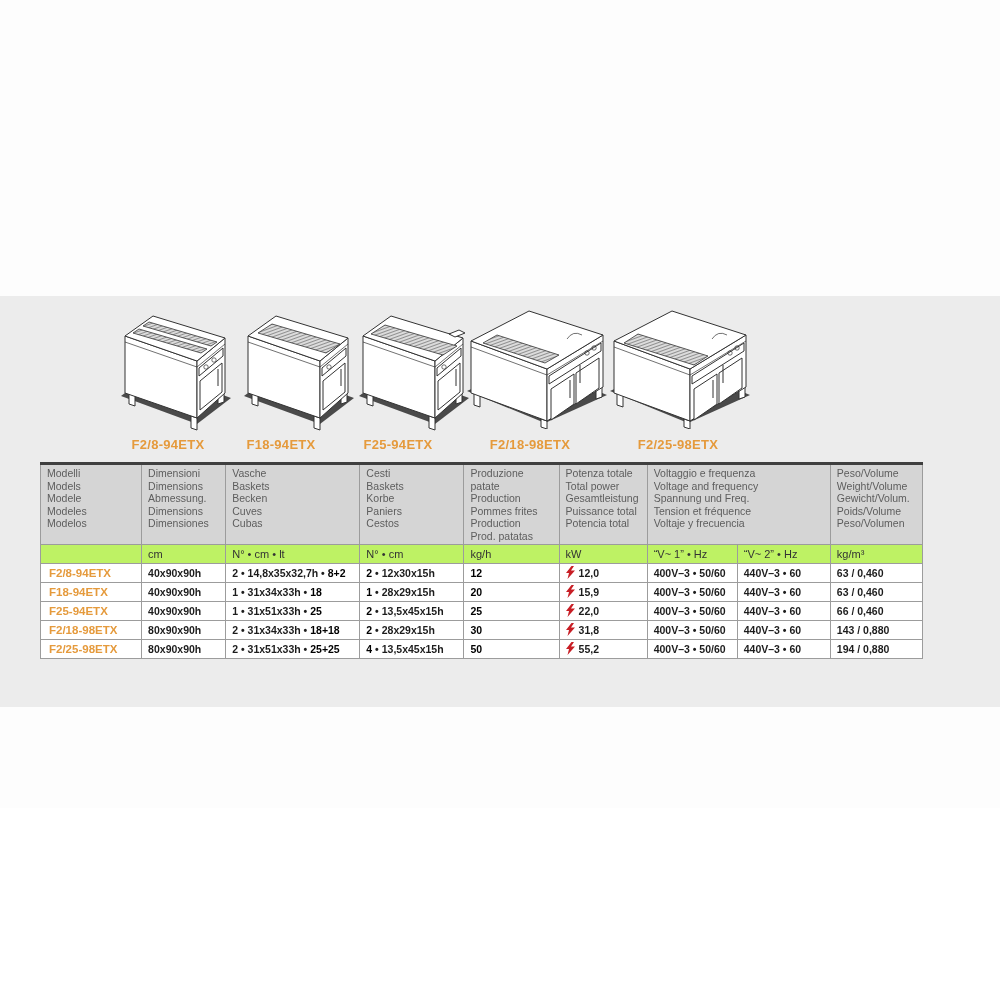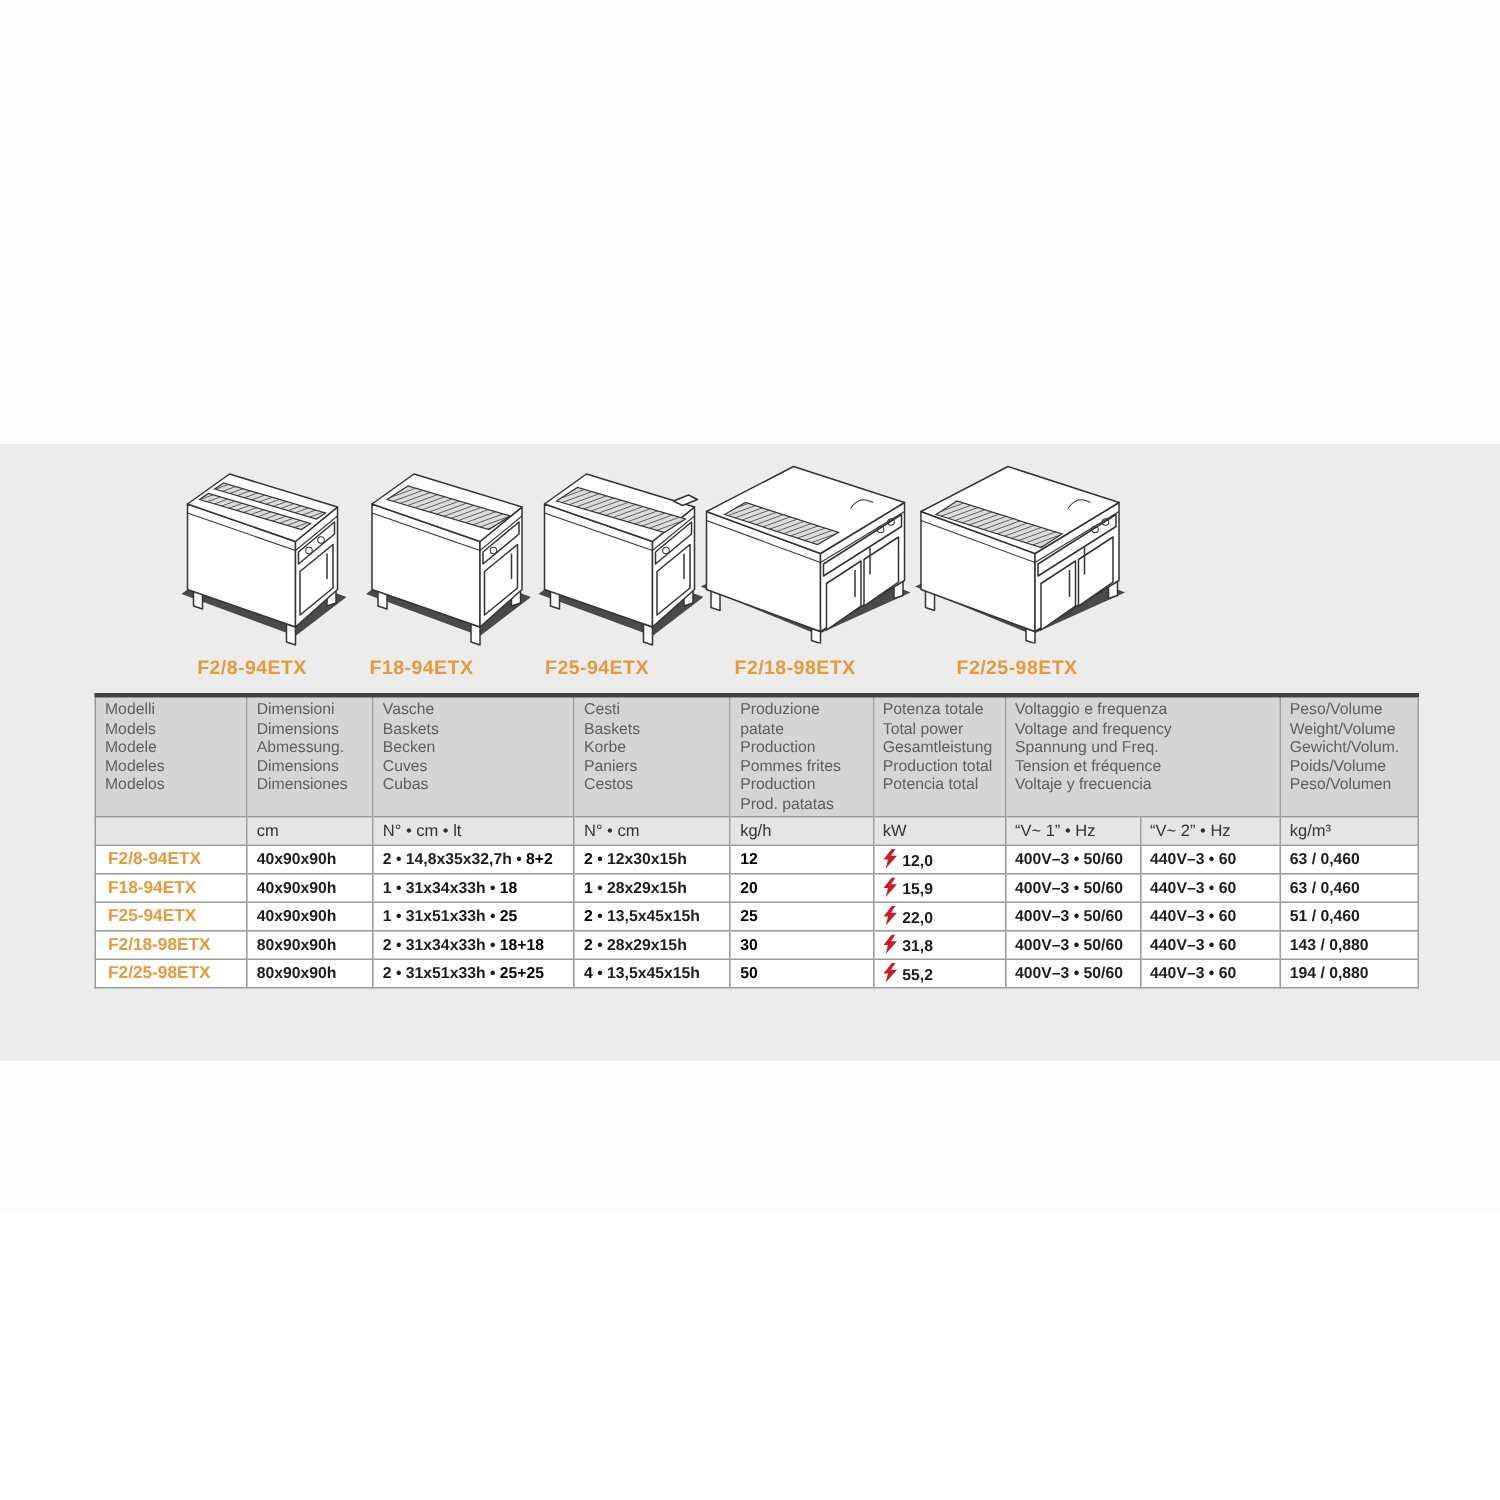--- a/index.html
+++ b/index.html
@@ -9,32 +9,32 @@
     font-family:"Liberation Sans", sans-serif;
     -webkit-font-smoothing:antialiased;
   }
   .band{position:absolute;left:0;top:296px;width:1000px;height:411px;background:#ececec;}
   .machine{position:absolute;}
   .caption{
     position:absolute;top:437px;transform:translateX(-50%);
     color:#e59a3c;font-weight:bold;font-size:13px;letter-spacing:.3px;white-space:nowrap;
   }
   table.spec{
-    position:absolute;left:63px;top:462px;width:883px;
+    position:absolute;left:40px;top:462px;width:883px;
     border-collapse:collapse;table-layout:fixed;
     border-left:1px solid #9c9c9c;border-right:1px solid #9c9c9c;border-bottom:1px solid #9c9c9c;
     border-top:3px solid #3f3f3f;
   }
   table.spec td{border:1px solid #9c9c9c;overflow:hidden;}
   tr.hdr td{
     background:#d5d5d5;color:#5d5d5d;font-size:10.5px;line-height:12.6px;
     vertical-align:top;padding:2px 3px 1px 6px;white-space:pre-line;height:63px;
   }
   tr.units td{
-    background:#e5e5e5;color:#333;font-size:11px;height:18px;
+    background:#bef264;color:#333;font-size:11px;height:18px;
     padding:0 3px 0 6px;white-space:nowrap;margin-top:24px;
   }
   tr.data td{
     background:#ffffff;color:#1c1c1c;font-size:10.5px;height:18px;
     padding:0 2px 0 6px;white-space:nowrap;font-weight:bold;
   }
   tr.data td.model{color:#e59a3c;font-weight:bold;font-size:11.5px;padding-left:8px;}
   tr.data b{color:#000;}
   td.power-cell .bolt{vertical-align:-2px;margin-right:4px;}
   svg .ln{stroke:#333;stroke-width:1;fill:#fff;stroke-linejoin:round;}
@@ -196,21 +196,21 @@
 Paniers
 Cestos</td>
       <td>Produzione patate
 Production
 Pommes frites
 Production
 Prod. patatas</td>
       <td>Potenza totale
 Total power
 Gesamtleistung
-Production total
+Puissance total
 Potencia total</td>
       <td colspan="2">Voltaggio e frequenza
 Voltage and frequency
 Spannung und Freq.
 Tension et fréquence
 Voltaje y frecuencia</td>
       <td>Peso/Volume
 Weight/Volume
 Gewicht/Volum.
 Poids/Volume
@@ -261,21 +261,21 @@
       <td class="model">F25-94ETX</td>
       <td>40x90x90h</td>
       <td><span>1 • 31x51x33h •</span> <b>25</b></td>
       <td><b>2</b> <span>• 13,5x45x15h</span></td>
       <td><b>25</b></td>
       <td class="power-cell"><svg class="bolt" width="9" height="13" viewBox="0 0 9 13">
               <path d="M5.5,0 L0,7 H3 L1.5,13 L9,4.5 H5 L8,0 Z" fill="#c81e25"></path>
             </svg><span>22,0</span></td>
       <td>400V–3 • 50/60</td>
       <td>440V–3 • 60</td>
-      <td>51 / 0,460</td>
+      <td>66 / 0,460</td>
     </tr>
 
     <tr class="data">
       <td class="model">F2/18-98ETX</td>
       <td>80x90x90h</td>
       <td><span>2 • 31x34x33h •</span> <b>18+18</b></td>
       <td><b>2</b> <span>• 28x29x15h</span></td>
       <td><b>30</b></td>
       <td class="power-cell"><svg class="bolt" width="9" height="13" viewBox="0 0 9 13">
               <path d="M5.5,0 L0,7 H3 L1.5,13 L9,4.5 H5 L8,0 Z" fill="#c81e25"></path>

